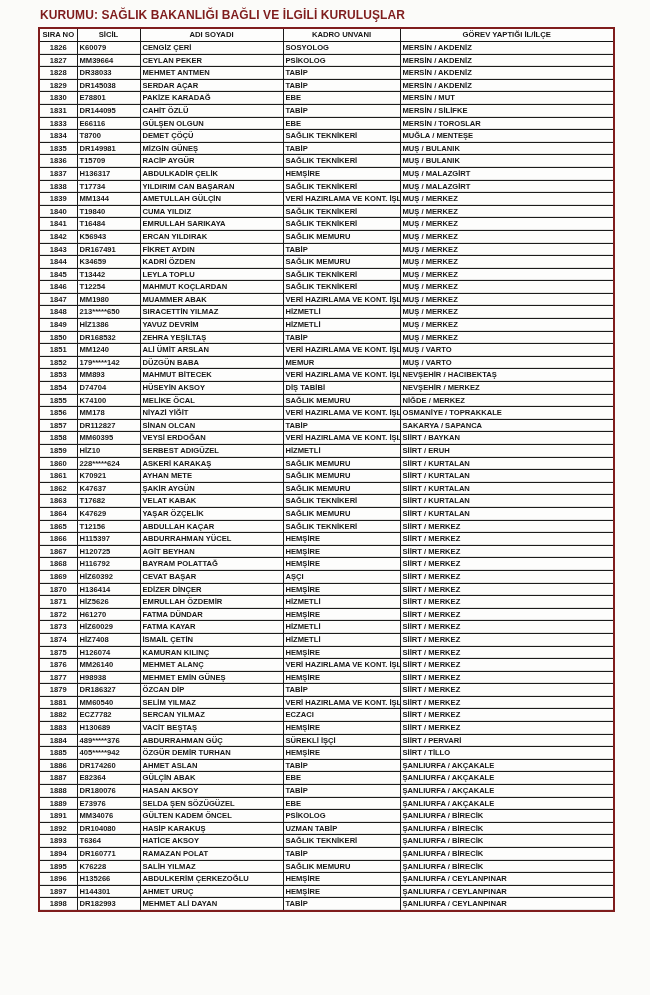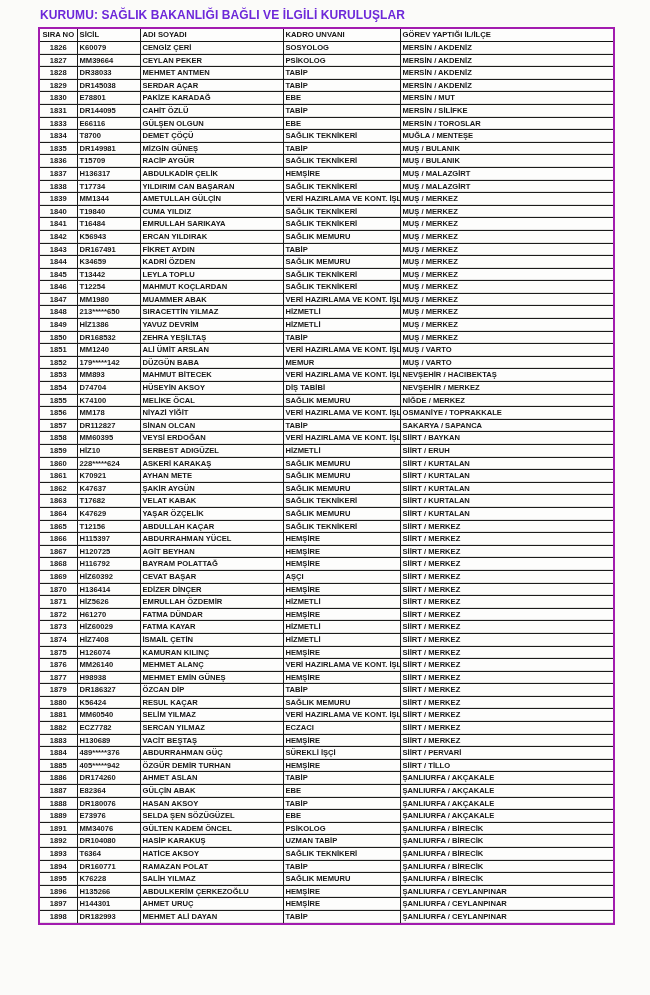--- a/index.html
+++ b/index.html
@@ -16,32 +16,32 @@
     width: 650px;
     height: 995px;
     background: #fbfbf9;
   }
   .doc-title {
     position: absolute;
     left: 40px;
     top: 8px;
     font-size: 12px;
     font-weight: 700;
-    color: #6d28d9;
+    color: #7f1d1d;
     letter-spacing: 0.1px;
     white-space: nowrap;
   }
   table.personnel {
     position: absolute;
     left: 38px;
     top: 27px;
     width: 575px;
     border-collapse: collapse;
     table-layout: fixed;
-    border: 2px solid #a21caf;
+    border: 2px solid #7f1d1d;
   }
   col.c-sira  { width: 38px; }
   col.c-sicil { width: 63px; }
   col.c-ad    { width: 143px; }
   col.c-kadro { width: 117px; }
   col.c-gorev { width: 214px; }
   th, td {
     border: 1px solid #1b1b1b;
     font-family: "Liberation Sans", sans-serif;
     font-size: 7.6px;
@@ -53,20 +53,21 @@
     white-space: nowrap;
     overflow: hidden;
     text-align: left;
     background: #fdfdfc;
   }
   thead th {
     font-size: 7.7px;
     height: 12px;
     line-height: 12px;
     border-bottom: 1.5px solid #141414;
+    text-align: center;
   }
   td:first-child, th:first-child {
     text-align: center;
     padding: 0 1px;
   }
   
   tbody td {
     box-shadow: inset 0 -1px 0 rgba(40,40,40,0.12);
   }
 </style>
@@ -452,27 +453,20 @@
           <td>SİİRT / MERKEZ</td>
         </tr>
         <tr>
           <td>1879</td>
           <td>DR186327</td>
           <td>ÖZCAN DİP</td>
           <td>TABİP</td>
           <td>SİİRT / MERKEZ</td>
         </tr>
         <tr>
-          <td>1880</td>
-          <td>K56424</td>
-          <td>RESUL KAÇAR</td>
-          <td>SAĞLIK MEMURU</td>
-          <td>SİİRT / MERKEZ</td>
-        </tr>
-        <tr>
           <td>1881</td>
           <td>MM60540</td>
           <td>SELİM YILMAZ</td>
           <td>VERİ HAZIRLAMA VE KONT. İŞLT.</td>
           <td>SİİRT / MERKEZ</td>
         </tr>
         <tr>
           <td>1882</td>
           <td>ECZ7782</td>
           <td>SERCAN YILMAZ</td>

